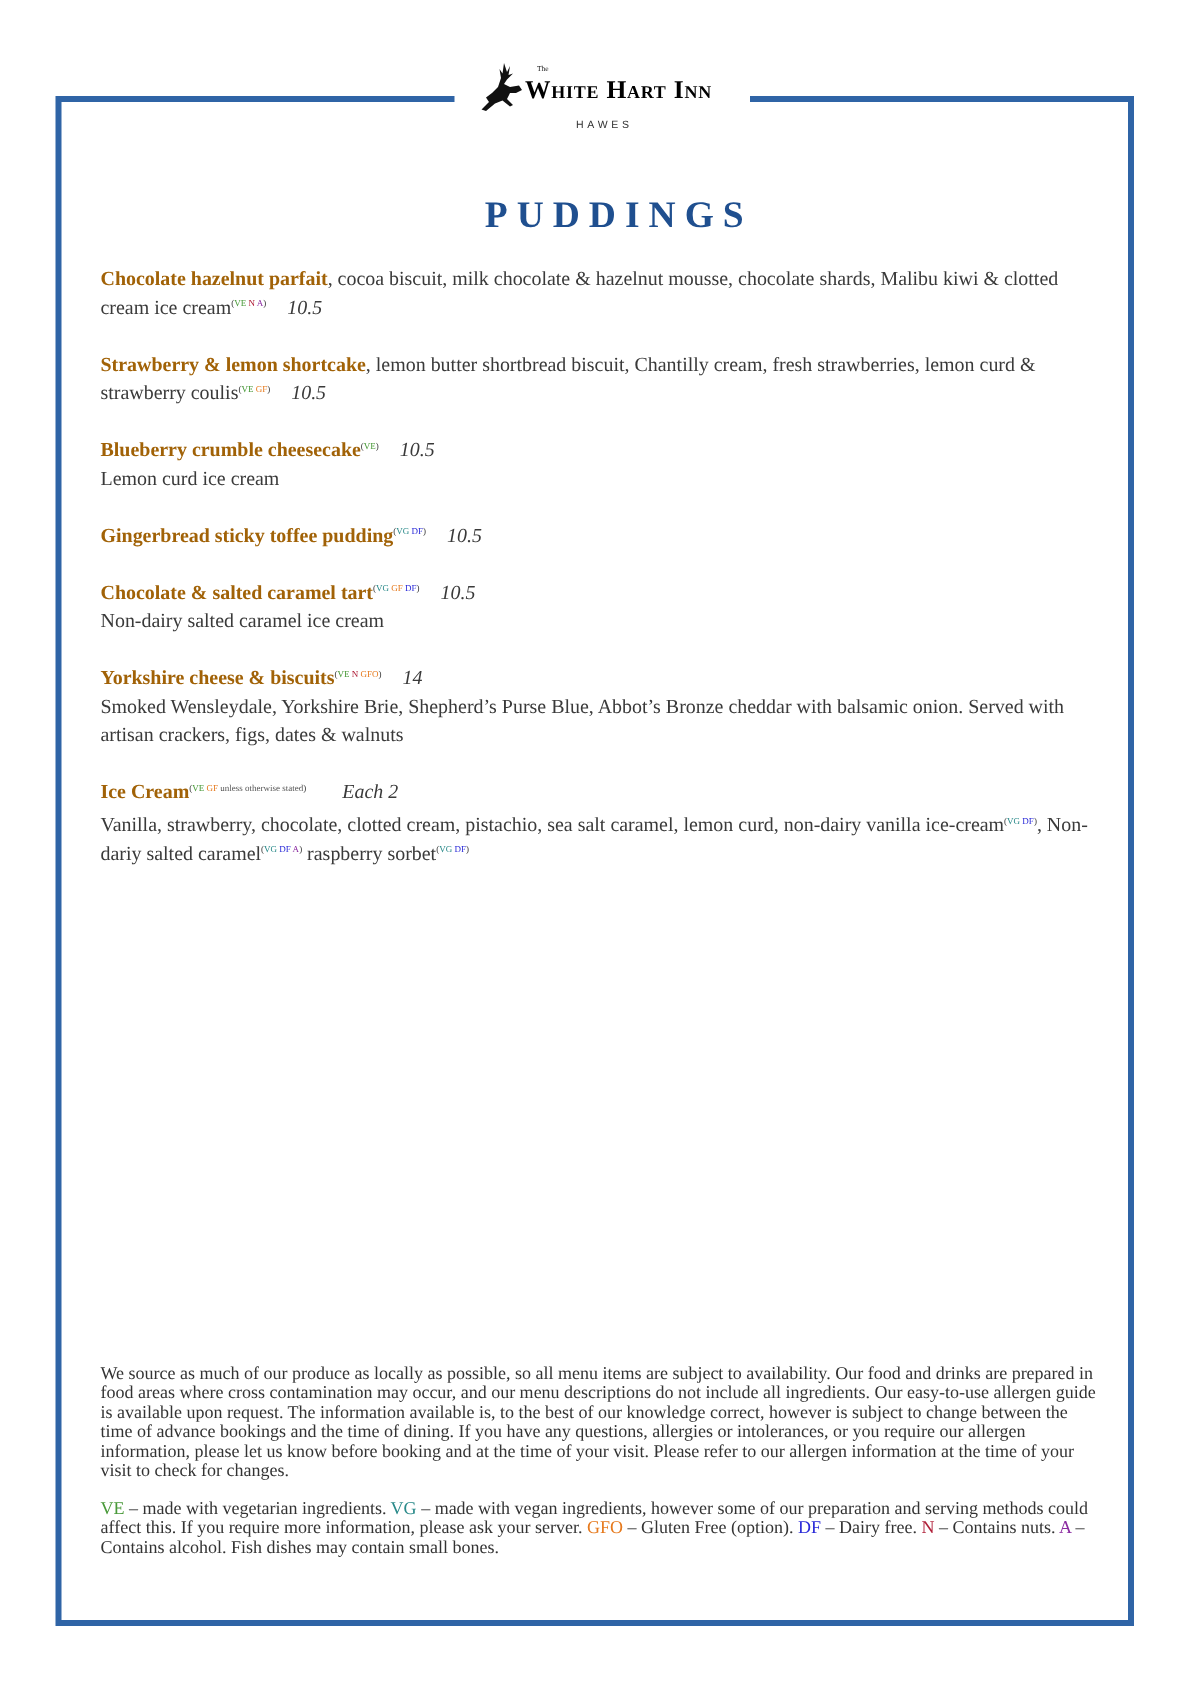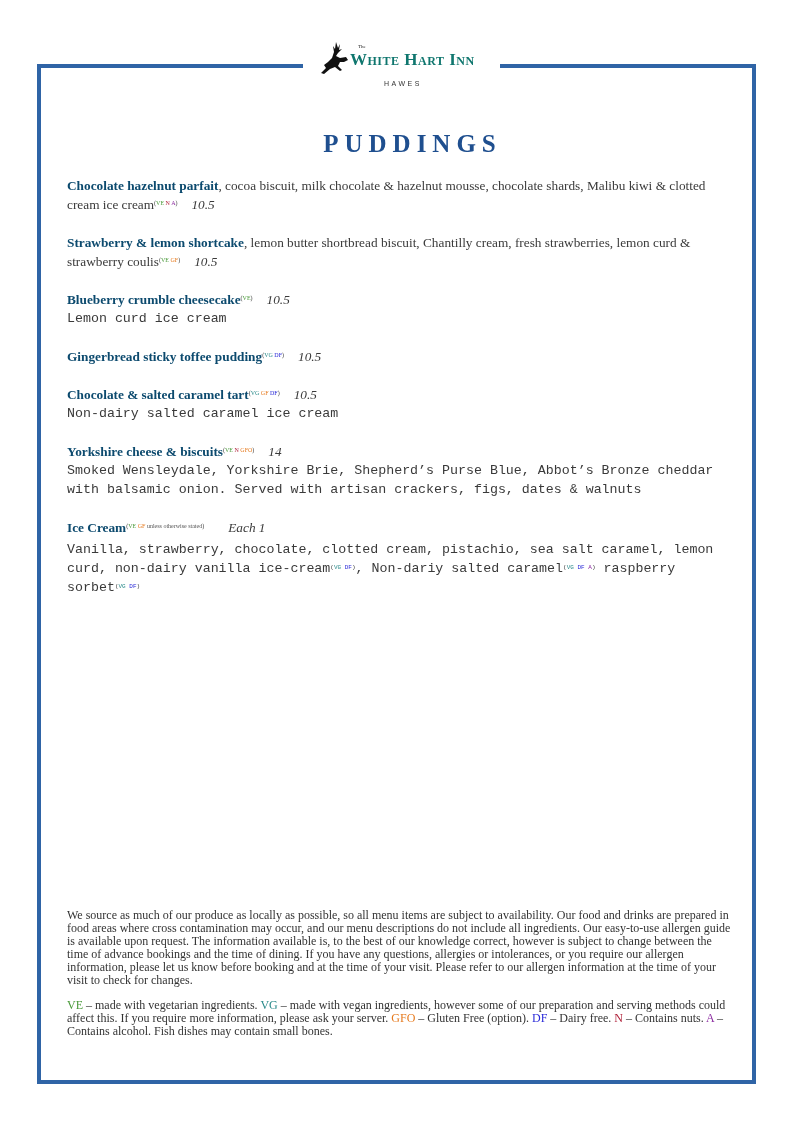--- a/index.html
+++ b/index.html
@@ -3,35 +3,35 @@
 <meta charset="utf-8">
 <style>
   html, body { margin:0; padding:0; background:#ffffff; }
   body { width:793px; height:1122px; position:relative; overflow:hidden;
          font-family:"Liberation Serif","DejaVu Serif",serif; color:#3a3a3a; }
   .frame { position:absolute; left:37px; top:64px; width:711px; height:1012px;
            border:4px solid #2f64a6; }
   .logo-gap { position:absolute; left:303px; top:56px; width:197px; height:24px; background:#fff; }
   .logo { position:absolute; left:318px; top:40px; width:200px; height:50px; }
   .logo-title { position:absolute; left:32px; top:10px; font-size:17px; font-weight:bold;
-                color:#0f766e; letter-spacing:0.5px; white-space:nowrap; font-variant:small-caps;text-align:right; }
+                color:#000000; letter-spacing:0.5px; white-space:nowrap; font-variant:small-caps;text-align:right; }
   .logo-the { position:absolute; left:40px; top:4px; font-size:5px; color:#1a1a1a; }
   .logo-sub { position:absolute; left:66px; top:40px; font-size:7px; letter-spacing:2.5px; color:#333;
               font-family:"Liberation Sans",sans-serif; }
   .stag { position:absolute; left:0; top:0; width:32px; height:40px; }
   h1 { position:absolute; left:0; width:793px; top:130px; margin:0; text-align:center;
        font-size:25px; letter-spacing:6px; color:#1f4f8f; font-weight:bold;padding-left:16px; }
   .items { position:absolute; left:67px; top:176px; width:670px; font-size:13.3px; line-height:19px; }
   .item { margin-bottom:19px; }
-  .item b { color:#0c4a6e;text-align:right; }
+  .item b { color:#a16207;text-align:right; }
   .price { font-style:italic; margin-left:14px; }
   sup { font-size:6px; vertical-align:top; position:relative; top:-1px; }
   .ve { color:#4a9a3a; } .vg { color:#2a8a8a; } .gf { color:#e67a1e; } .gfo { color:#e67a1e; }
   .df { color:#2a2ad8; } .n { color:#b0213a; } .a { color:#8a2aa0; } .unl { color:#555; }
-  .sub { display:block;font-family:Liberation Mono, monospace; }
+  .sub { display:block; }
   .foot { position:absolute; left:67px; top:909px; width:664px; font-size:12px; line-height:13px; color:#333; }
   .foot p { margin:0 0 12px 0; }
   .k-ve { color:#4a9a3a; } .k-vg { color:#2a8a8a; } .k-gfo { color:#e67a1e; } .k-df { color:#2a2ad8; }
   .k-n { color:#b0213a; } .k-a { color:#8a2aa0; }
 </style>
 </head>
 <body>
 
 <div class="frame"></div>
 <div class="logo-gap"></div>
@@ -63,21 +63,21 @@
   </div>
   <div class="item">
     <b>Chocolate &amp; salted caramel tart</b><sup>(<span class="vg">VG</span> <span class="gf">GF</span> <span class="df">DF</span>)</sup><span class="price">10.5</span>
     <span class="sub">Non-dairy salted caramel ice cream</span>
   </div>
   <div class="item">
     <b>Yorkshire cheese &amp; biscuits</b><sup>(<span class="ve">VE</span> <span class="n">N</span> <span class="gfo">GFO</span>)</sup><span class="price">14</span>
     <span class="sub">Smoked Wensleydale, Yorkshire Brie, Shepherd’s Purse Blue, Abbot’s Bronze cheddar with balsamic onion. Served with artisan crackers, figs, dates &amp; walnuts</span>
   </div>
   <div class="item">
-    <b>Ice Cream</b><sup>(<span class="ve">VE</span> <span class="gf">GF</span> <span class="unl">unless otherwise stated</span>)</sup><span class="price" style="margin-left:24px">Each 1</span>
+    <b>Ice Cream</b><sup>(<span class="ve">VE</span> <span class="gf">GF</span> <span class="unl">unless otherwise stated</span>)</sup><span class="price" style="margin-left:24px">Each 2</span>
     <span class="sub" style="margin-top:3px"><span>Vanilla, strawberry, chocolate, clotted cream, pistachio, sea salt caramel, lemon curd, non-dairy vanilla ice-cream</span><sup>(<span class="vg">VG</span> <span class="df">DF</span>)</sup>,
     <span>Non-dariy salted caramel</span><sup>(<span class="vg">VG</span> <span class="df">DF</span> <span class="a">A</span>)</sup><span> raspberry sorbet</span><sup>(<span class="vg">VG</span> <span class="df">DF</span>)</sup></span>
   </div>
 </div>
 
 <div class="foot">
   <p>We source as much of our produce as locally as possible, so all menu items are subject to availability. Our food and drinks are prepared in food areas where cross contamination may occur, and our menu descriptions do not include all ingredients. Our easy-to-use allergen guide is available upon request. The information available is, to the best of our knowledge correct, however is subject to change between the time of advance bookings and the time of dining. If you have any questions, allergies or intolerances, or you require our allergen information, please let us know before booking and at the time of your visit. Please refer to our allergen information at the time of your visit to check for changes.</p>
   <p><span class="k-ve">VE</span><span> – made with vegetarian ingredients.  </span><span class="k-vg">VG</span><span> – made with vegan ingredients, however some of our preparation and serving methods could affect this. If you require more information, please ask your server.  </span><span class="k-gfo">GFO</span><span> – Gluten Free (option).  </span><span class="k-df">DF</span><span> – Dairy free.  </span><span class="k-n">N</span><span> – Contains nuts.  </span><span class="k-a">A</span><span> – Contains alcohol.  Fish dishes may contain small bones.</span></p>
 </div>
 

